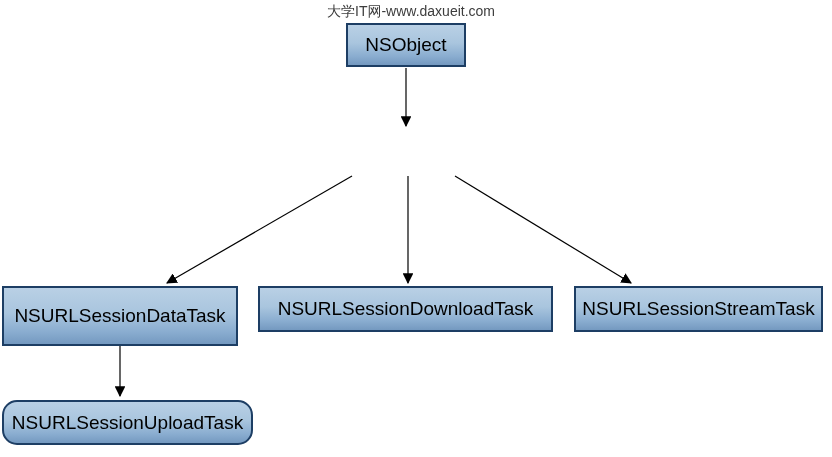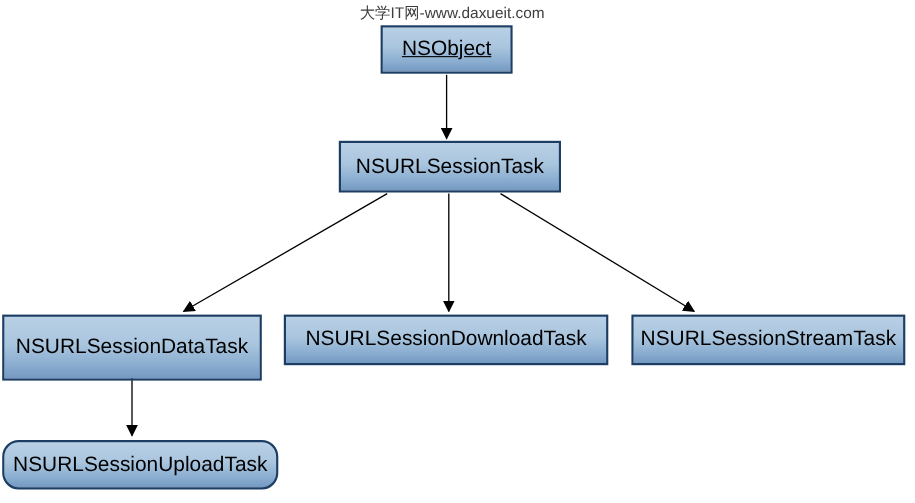--- a/index.html
+++ b/index.html
@@ -42,21 +42,21 @@
       var(--node-fill-top, #b9d0e5) 0%,
       #a9c5de 45%,
       #8aadd0 78%,
       var(--node-fill-bottom, #7499c0) 100%);
     border: 2px solid var(--node-border, #1d3e64);
     color: #000000;
     font-size: 19px;
     white-space: nowrap;
     text-align: center;
   }
-  #node-nsobject        { left: 346px; top: 23px;  width: 120px; height: 44px; text-decoration: underline; }
+  #node-nsobject        { left: 346px; top: 23px;  width: 120px; height: 44px; }
   #node-task            { left: 308px; top: 128px; width: 202px; height: 47px; }
   #node-data-task       { left: 2px;   top: 286px; width: 236px; height: 60px; }
   #node-download-task   { left: 258px; top: 286px; width: 295px; height: 46px; }
   #node-stream-task     { left: 574px; top: 286px; width: 249px; height: 46px; }
   #node-upload-task     { left: 2px;   top: 400px; width: 251px; height: 45px; border-radius: 15px; }
 </style>
 </head>
 <body>
 
 <div class="canvas">
@@ -71,21 +71,20 @@
     </defs>
     <line x1="406" y1="68" x2="406" y2="126" stroke="#000000" stroke-width="1.2" marker-end="url(#arrowhead)"></line>
     <line x1="352" y1="176" x2="167" y2="283" stroke="#000000" stroke-width="1.2" marker-end="url(#arrowhead)"></line>
     <line x1="408" y1="176" x2="408" y2="283" stroke="#000000" stroke-width="1.2" marker-end="url(#arrowhead)"></line>
     <line x1="455" y1="176" x2="631" y2="283" stroke="#000000" stroke-width="1.2" marker-end="url(#arrowhead)"></line>
     <line x1="120" y1="333" x2="120" y2="396" stroke="#000000" stroke-width="1.2" marker-end="url(#arrowhead)"></line>
   </svg>
 
   <div class="node" id="node-nsobject">NSObject</div>
 
-  <div class="node" id="node-task">NSURLSessionTask</div>
 
   <div class="node" id="node-data-task">NSURLSessionDataTask</div>
 
   <div class="node" id="node-download-task">NSURLSessionDownloadTask</div>
 
   <div class="node" id="node-stream-task">NSURLSessionStreamTask</div>
 
   <div class="node" id="node-upload-task">NSURLSessionUploadTask</div>
 
 </div>

